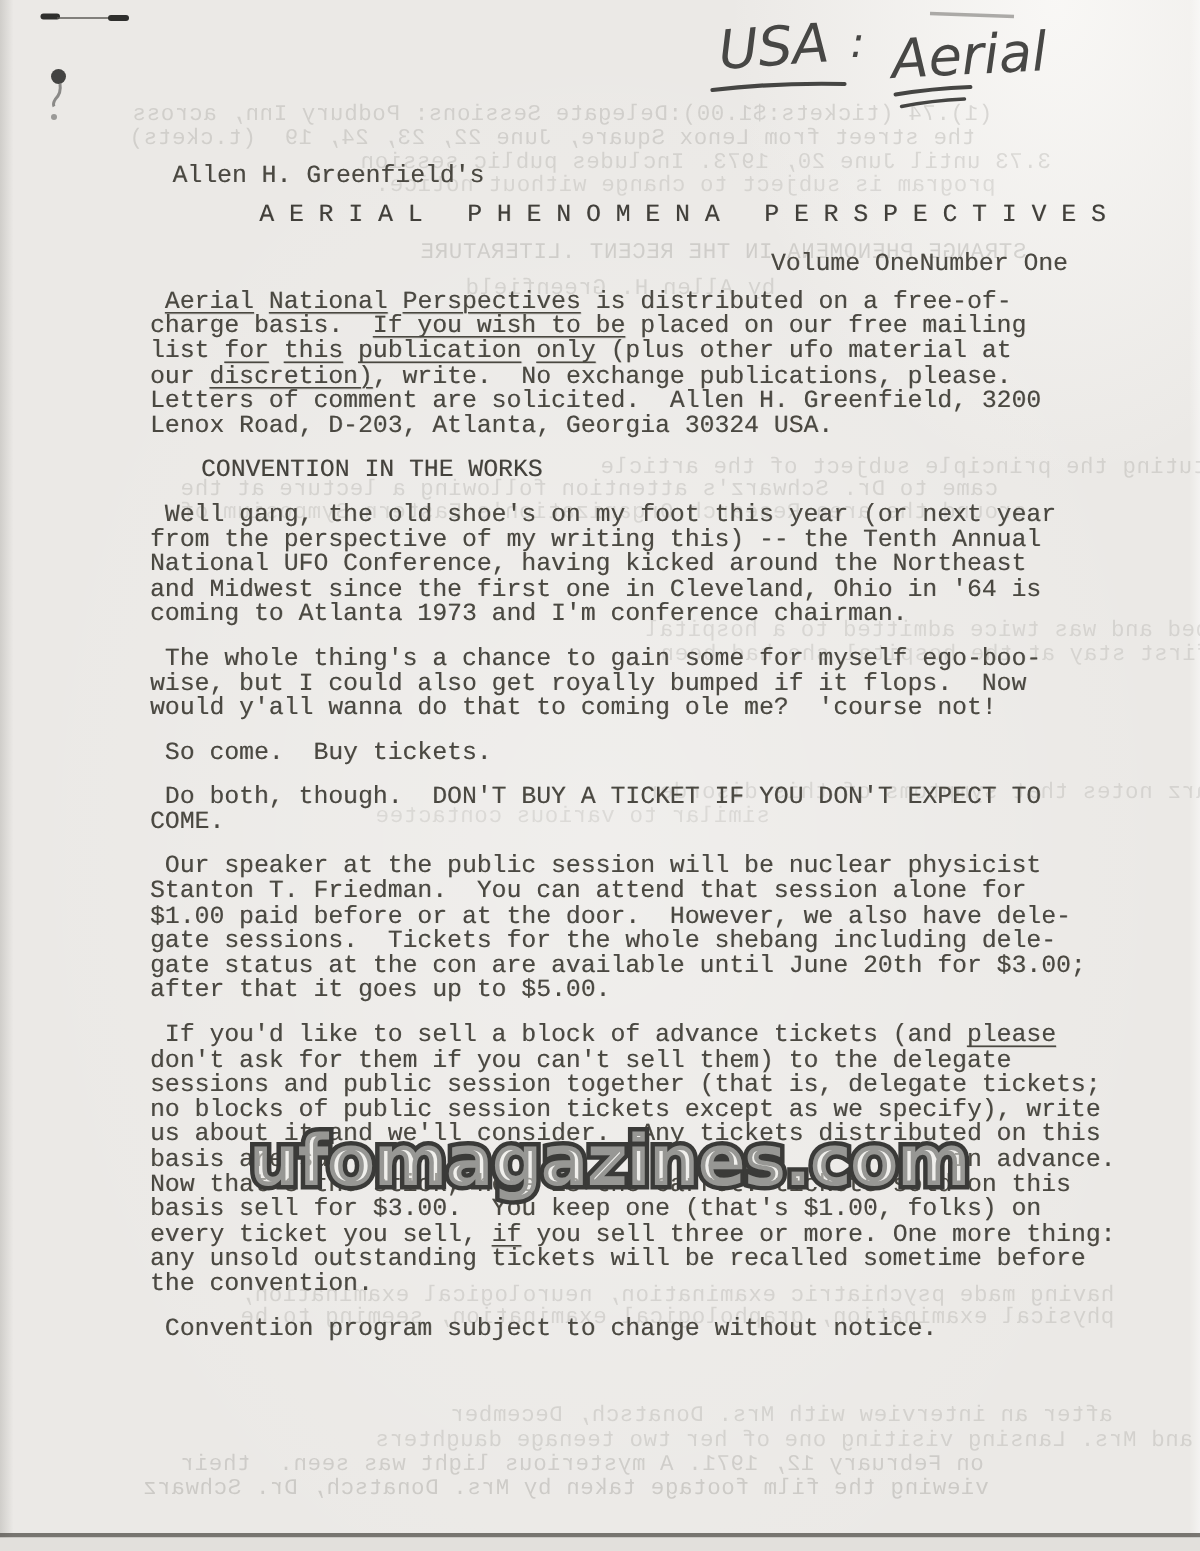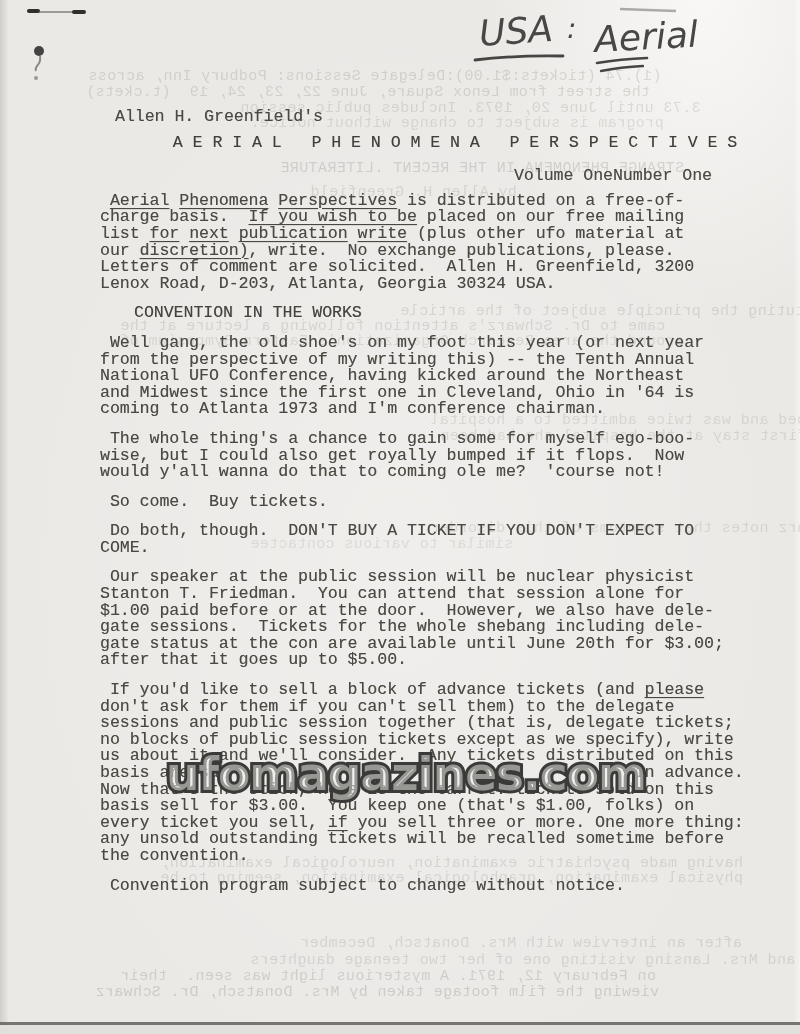--- a/index.html
+++ b/index.html
@@ -107,23 +107,23 @@
   </svg>
 
   <div class="doc">
     <div class="byline">Allen H. Greenfield's</div>
     <div class="title-line">A E R I A L   P H E N O M E N A   P E R S P E C T I V E S</div>
     <div class="volnum">
       <span>Volume One</span>
       <span>Number One</span>
     </div>
     <div id="doc-blocks">
-        <div class="block para"> <u>Aerial</u> <u>Phenomena</u> <u>Perspectives</u> is distributed on a free-of-
+        <div class="block para"> <u>Aerial</u> <u>National</u> <u>Perspectives</u> is distributed on a free-of-
 charge basis.  <u>If you wish to be</u> placed on our free mailing
-list <u>for</u> <u>next</u> <u>publication</u> <u>write</u> (plus other ufo material at
+list <u>for</u> <u>this</u> <u>publication</u> <u>only</u> (plus other ufo material at
 our <u>discretion)</u>, write.  No exchange publications, please.
 Letters of comment are solicited.  Allen H. Greenfield, 3200
 Lenox Road, D-203, Atlanta, Georgia 30324 USA.</div>
         <div class="block heading">CONVENTION IN THE WORKS</div>
         <div class="block para"> Well gang, the old shoe's on my foot this year (or next year
 from the perspective of my writing this) -- the Tenth Annual
 National UFO Conference, having kicked around the Northeast
 and Midwest since the first one in Cleveland, Ohio in '64 is
 coming to Atlanta 1973 and I'm conference chairman.</div>
         <div class="block para"> The whole thing's a chance to gain some for myself ego-boo-

